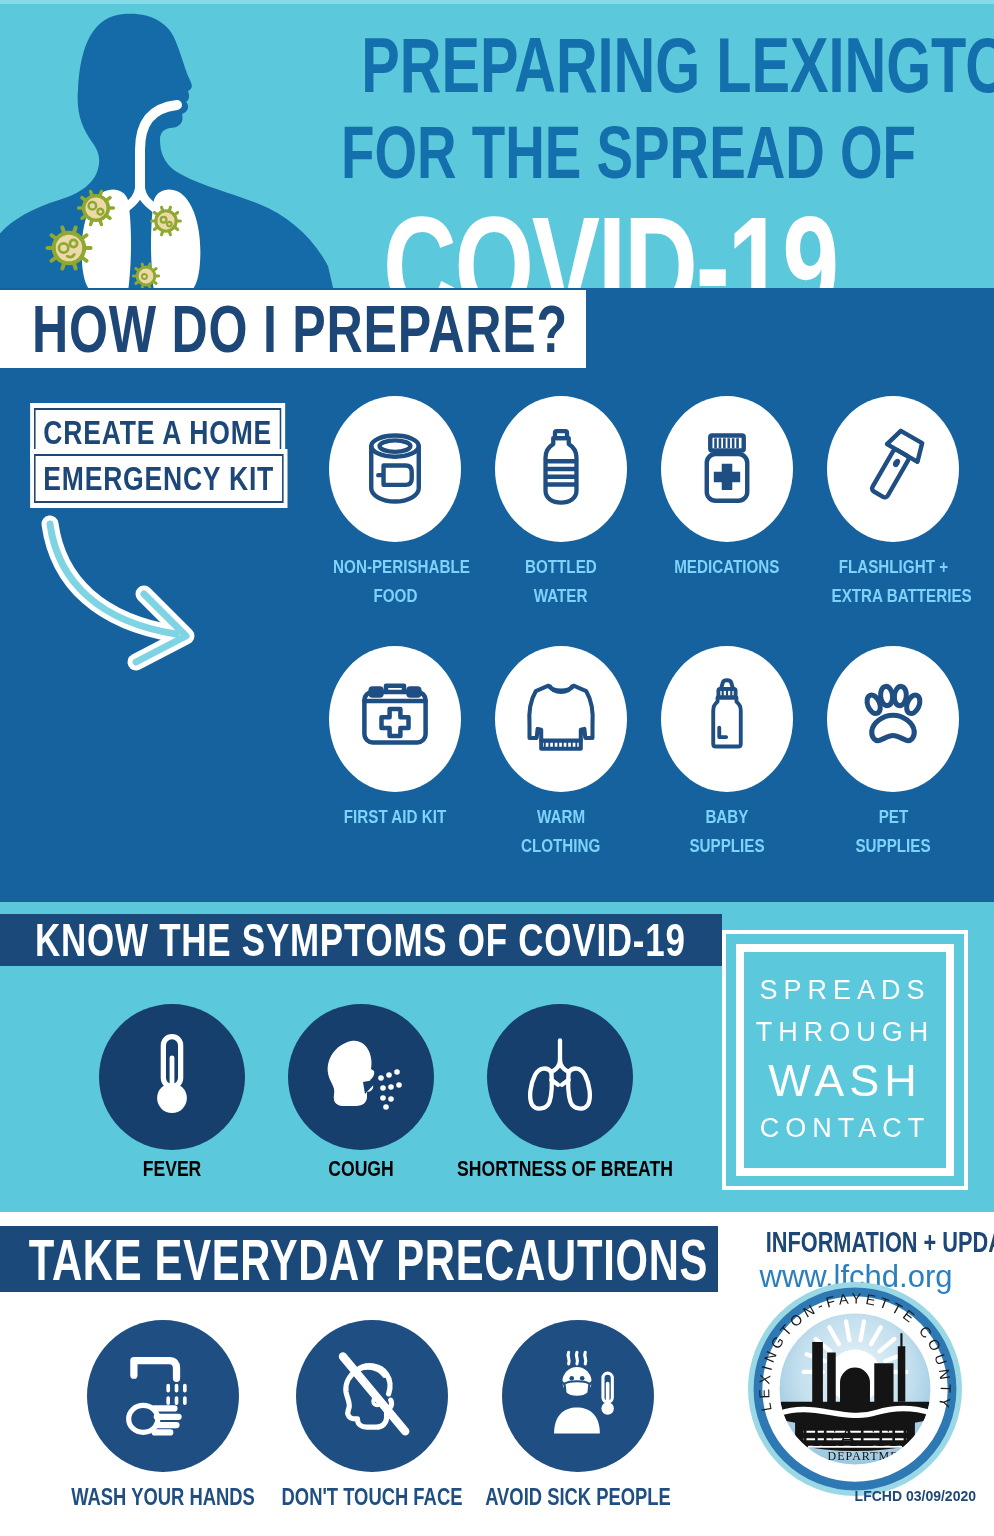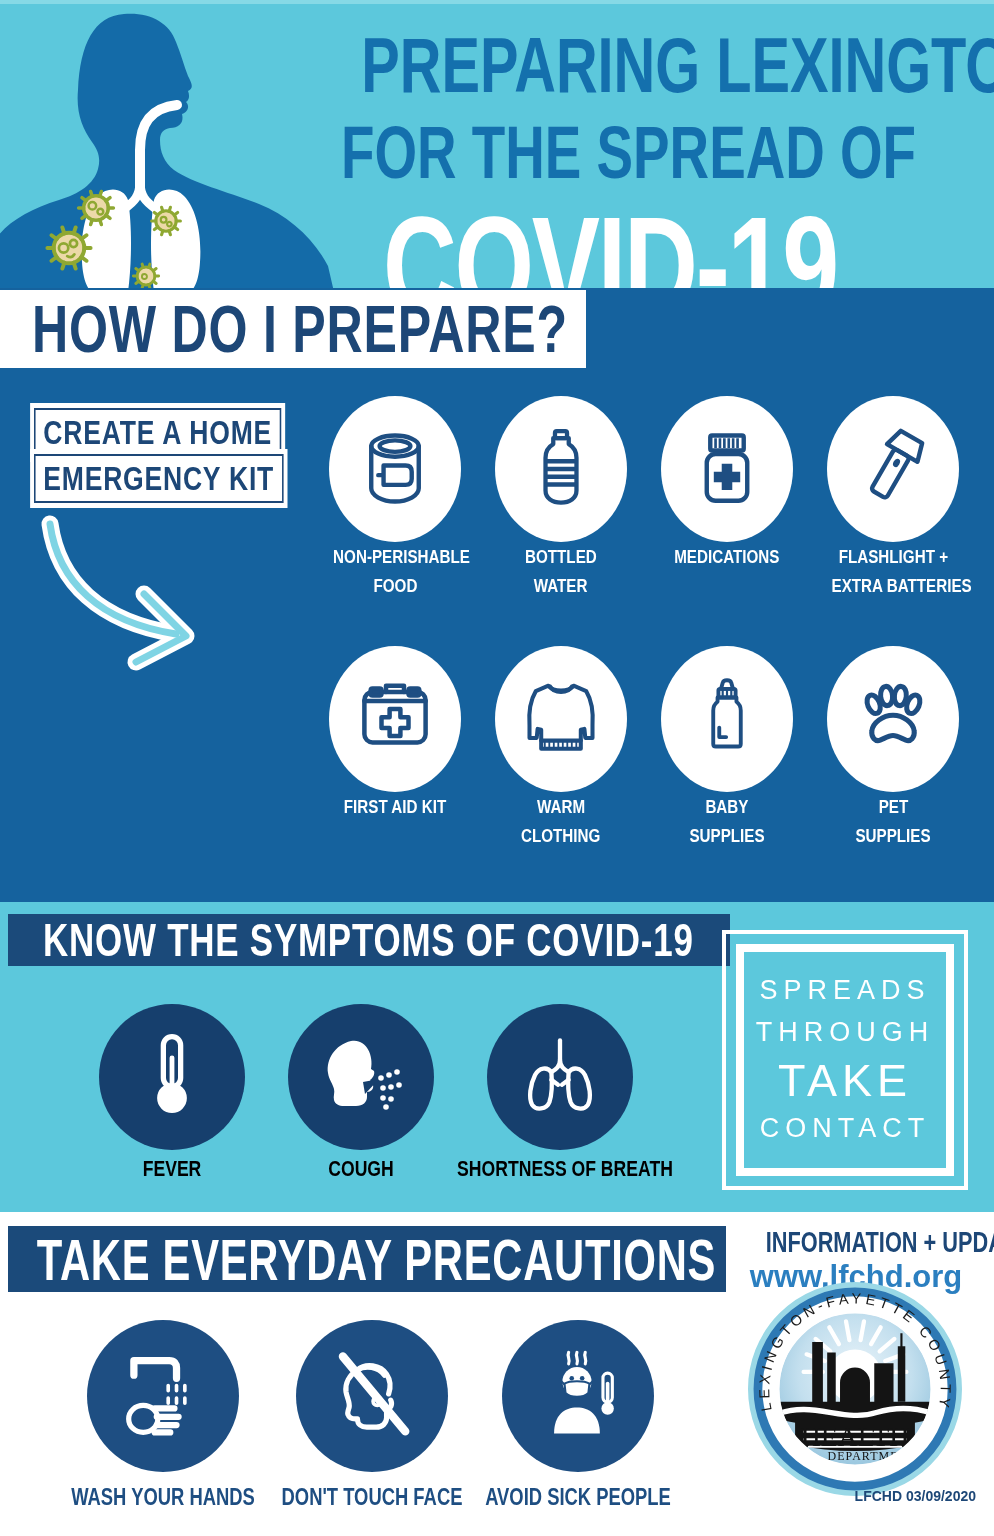--- a/index.html
+++ b/index.html
@@ -22,45 +22,45 @@
   
   .banner-white{left:0;top:2px;width:586px;height:78px;background:#ffffff;display:flex;align-items:center;}
   .banner-white .txt{font-size:66px;font-weight:bold;color:#1d4777;padding-left:42px;letter-spacing:1px;}
   .kit-box{left:34px;background:#ffffff;border:2px solid #1d4777;box-shadow:0 0 0 5px #ffffff;
            padding:3px 10px;transform:scaleX(0.78);transform-origin:left center;}
   .kit-box .txt{font-size:34px;font-weight:bold;color:#1d4777;white-space:nowrap;letter-spacing:1px;}
   .kit-row{left:316px;width:656px;display:flex;justify-content:space-between;}
   .kit-item{width:158px;text-align:center;}
   .kit-circle{width:132px;height:146px;background:#ffffff;border-radius:50%;margin:0 auto;
               display:flex;align-items:center;justify-content:center;}
-  .kit-label{color:#ffffff;font-weight:bold;font-size:19px;line-height:1.55;}
+  .kit-label{margin-top:10px;color:#7dd3fc;font-weight:bold;font-size:19px;line-height:1.55;}
   .kit-label .condc{transform:scaleX(0.8);}
   
-  .banner-navy{background:#1b4a7a;display:flex;align-items:center;margin-left:8px;}
+  .banner-navy{background:#1b4a7a;display:flex;align-items:center;}
   .bn-know{left:0;top:12px;width:722px;height:52px;}
   .bn-know .txt{font-size:46px;font-weight:bold;color:#ffffff;padding-left:46px;letter-spacing:1px;}
   .sym-circle{width:146px;height:146px;border-radius:50%;background:#163f6d;top:102px;
               display:flex;align-items:center;justify-content:center;}
   .sym-label{top:254px;color:#000000;font-weight:bold;font-size:22px;}
   .sym-label .condc{transform:translateX(-50%) scaleX(0.8);}
   .spread-box{left:722px;top:28px;width:246px;height:260px;border:4px solid #ffffff;box-sizing:border-box;}
   .spread-inner{position:absolute;left:10px;top:10px;right:10px;bottom:10px;border:8px solid #ffffff;
                 display:flex;flex-direction:column;align-items:center;justify-content:center;}
   .spread-line{color:#ffffff;letter-spacing:6px;font-size:27px;line-height:1.55;font-weight:400;}
   .spread-big{font-size:45px;line-height:1.2;letter-spacing:5px;}
   
   .bn-take{left:0;top:14px;width:718px;height:66px;}
   .bn-take .txt{font-size:58px;font-weight:bold;color:#ffffff;padding-left:40px;letter-spacing:1px;transform:scaleX(0.72);}
   .pre-circle{width:152px;height:152px;border-radius:50%;background:#1e4e82;top:108px;
               display:flex;align-items:center;justify-content:center;}
   .pre-label{top:272px;color:#1e4e82;font-weight:bold;font-size:23px;}
   .pre-label .condc{transform:translateX(-50%) scaleX(0.8);}
   .info-head{left:718px;top:14px;width:276px;text-align:center;color:#1d4777;font-weight:bold;font-size:29px;}
   .info-head .condc{transform:scaleX(0.75);}
-  .info-url{left:718px;top:47px;width:276px;text-align:center;color:#2b7fc0;font-weight:bold;font-size:31px;}
+  .info-url{left:718px;top:47px;width:276px;text-align:center;color:#2b7fc0;font-weight:normal;font-size:31px;}
   .credit{left:740px;top:276px;width:236px;text-align:right;color:#1d4777;font-weight:bold;font-size:14px;}
   svg{display:block;}
 </style>
 </head>
 <body>
 
 <div class="poster">
 
   <div class="abs sec-header">
     <div class="abs title-box">
@@ -308,21 +308,21 @@
           <path d="M41,53 l7,5 M59,53 l-7,5"></path>
         </g>
       </svg>
     </div>
     <div class="abs sym-label" style="left:565px"><span class="condc">SHORTNESS OF BREATH</span></div>
 
     <div class="abs spread-box">
       <div class="spread-inner">
         <div class="spread-line">SPREADS</div>
         <div class="spread-line">THROUGH</div>
-        <div class="spread-line spread-big">TAKE</div>
+        <div class="spread-line spread-big">WASH</div>
         <div class="spread-line">CONTACT</div>
       </div>
     </div>
   </div>
 
   <div class="abs sec-bottom">
     <div class="abs banner-navy bn-take">
       <span class="txt cond">TAKE EVERYDAY PRECAUTIONS</span>
     </div>
 

